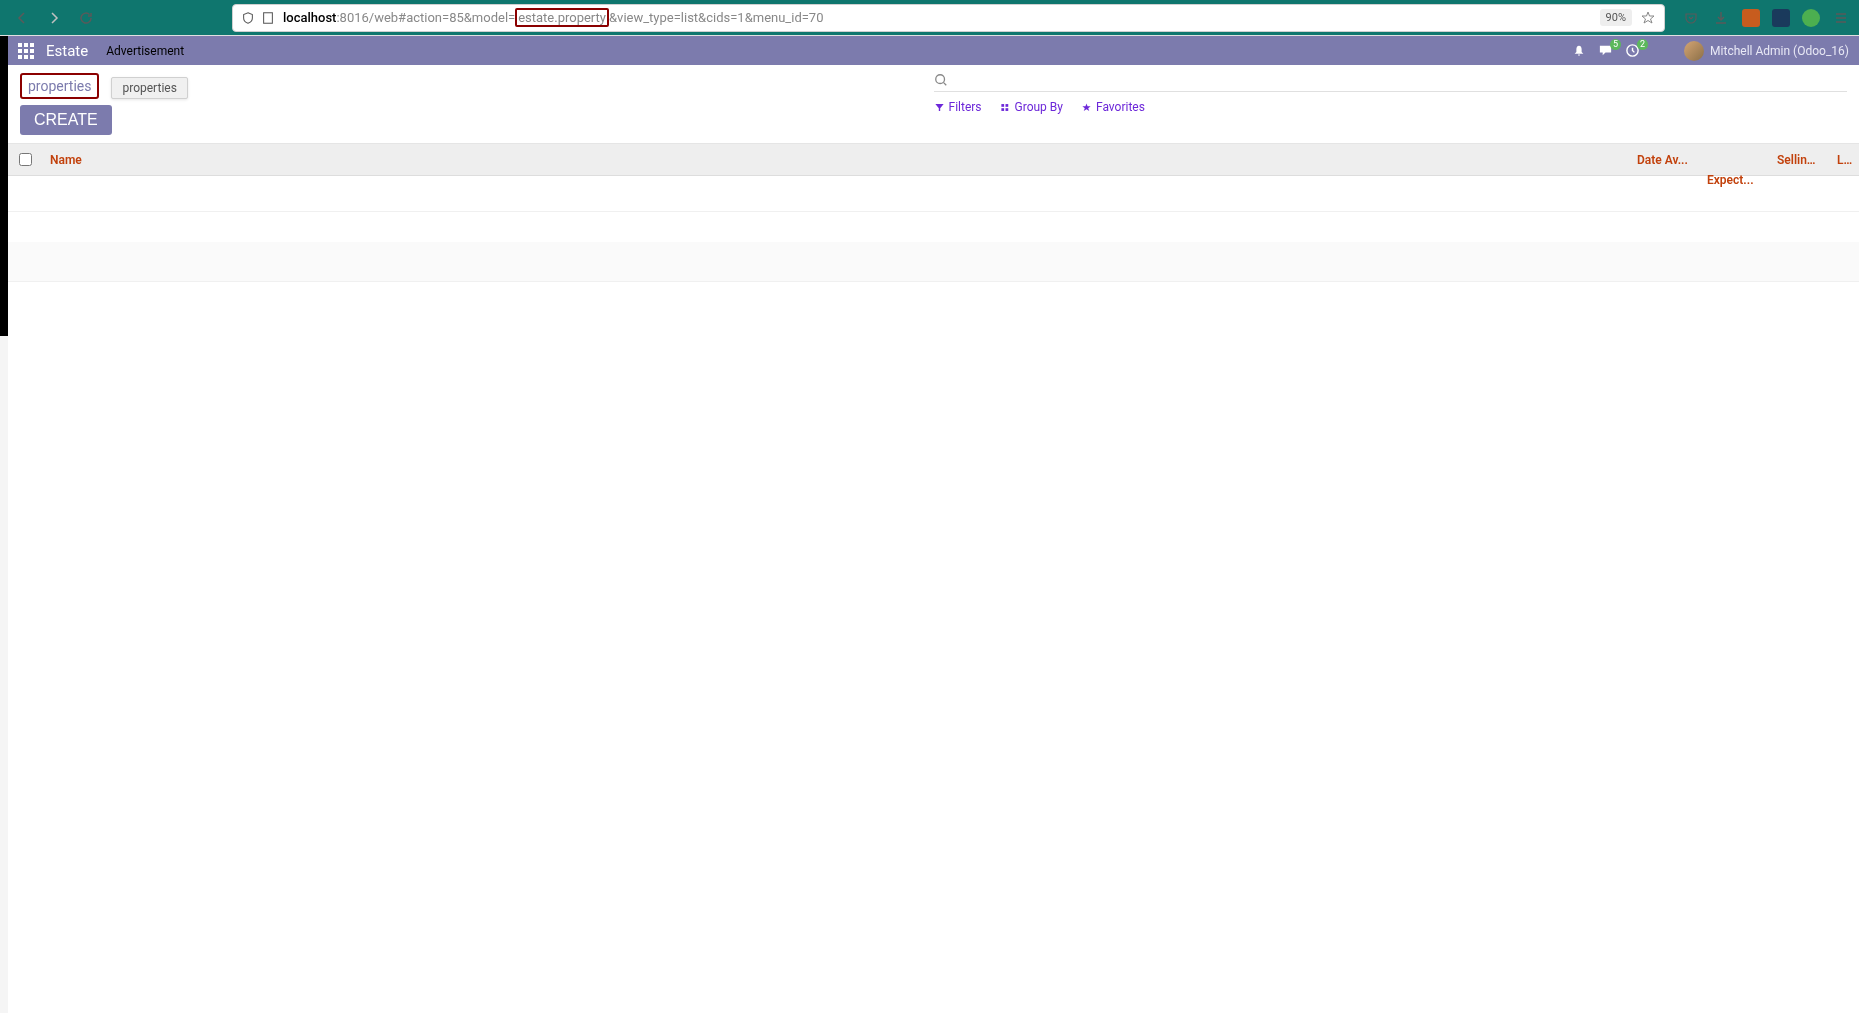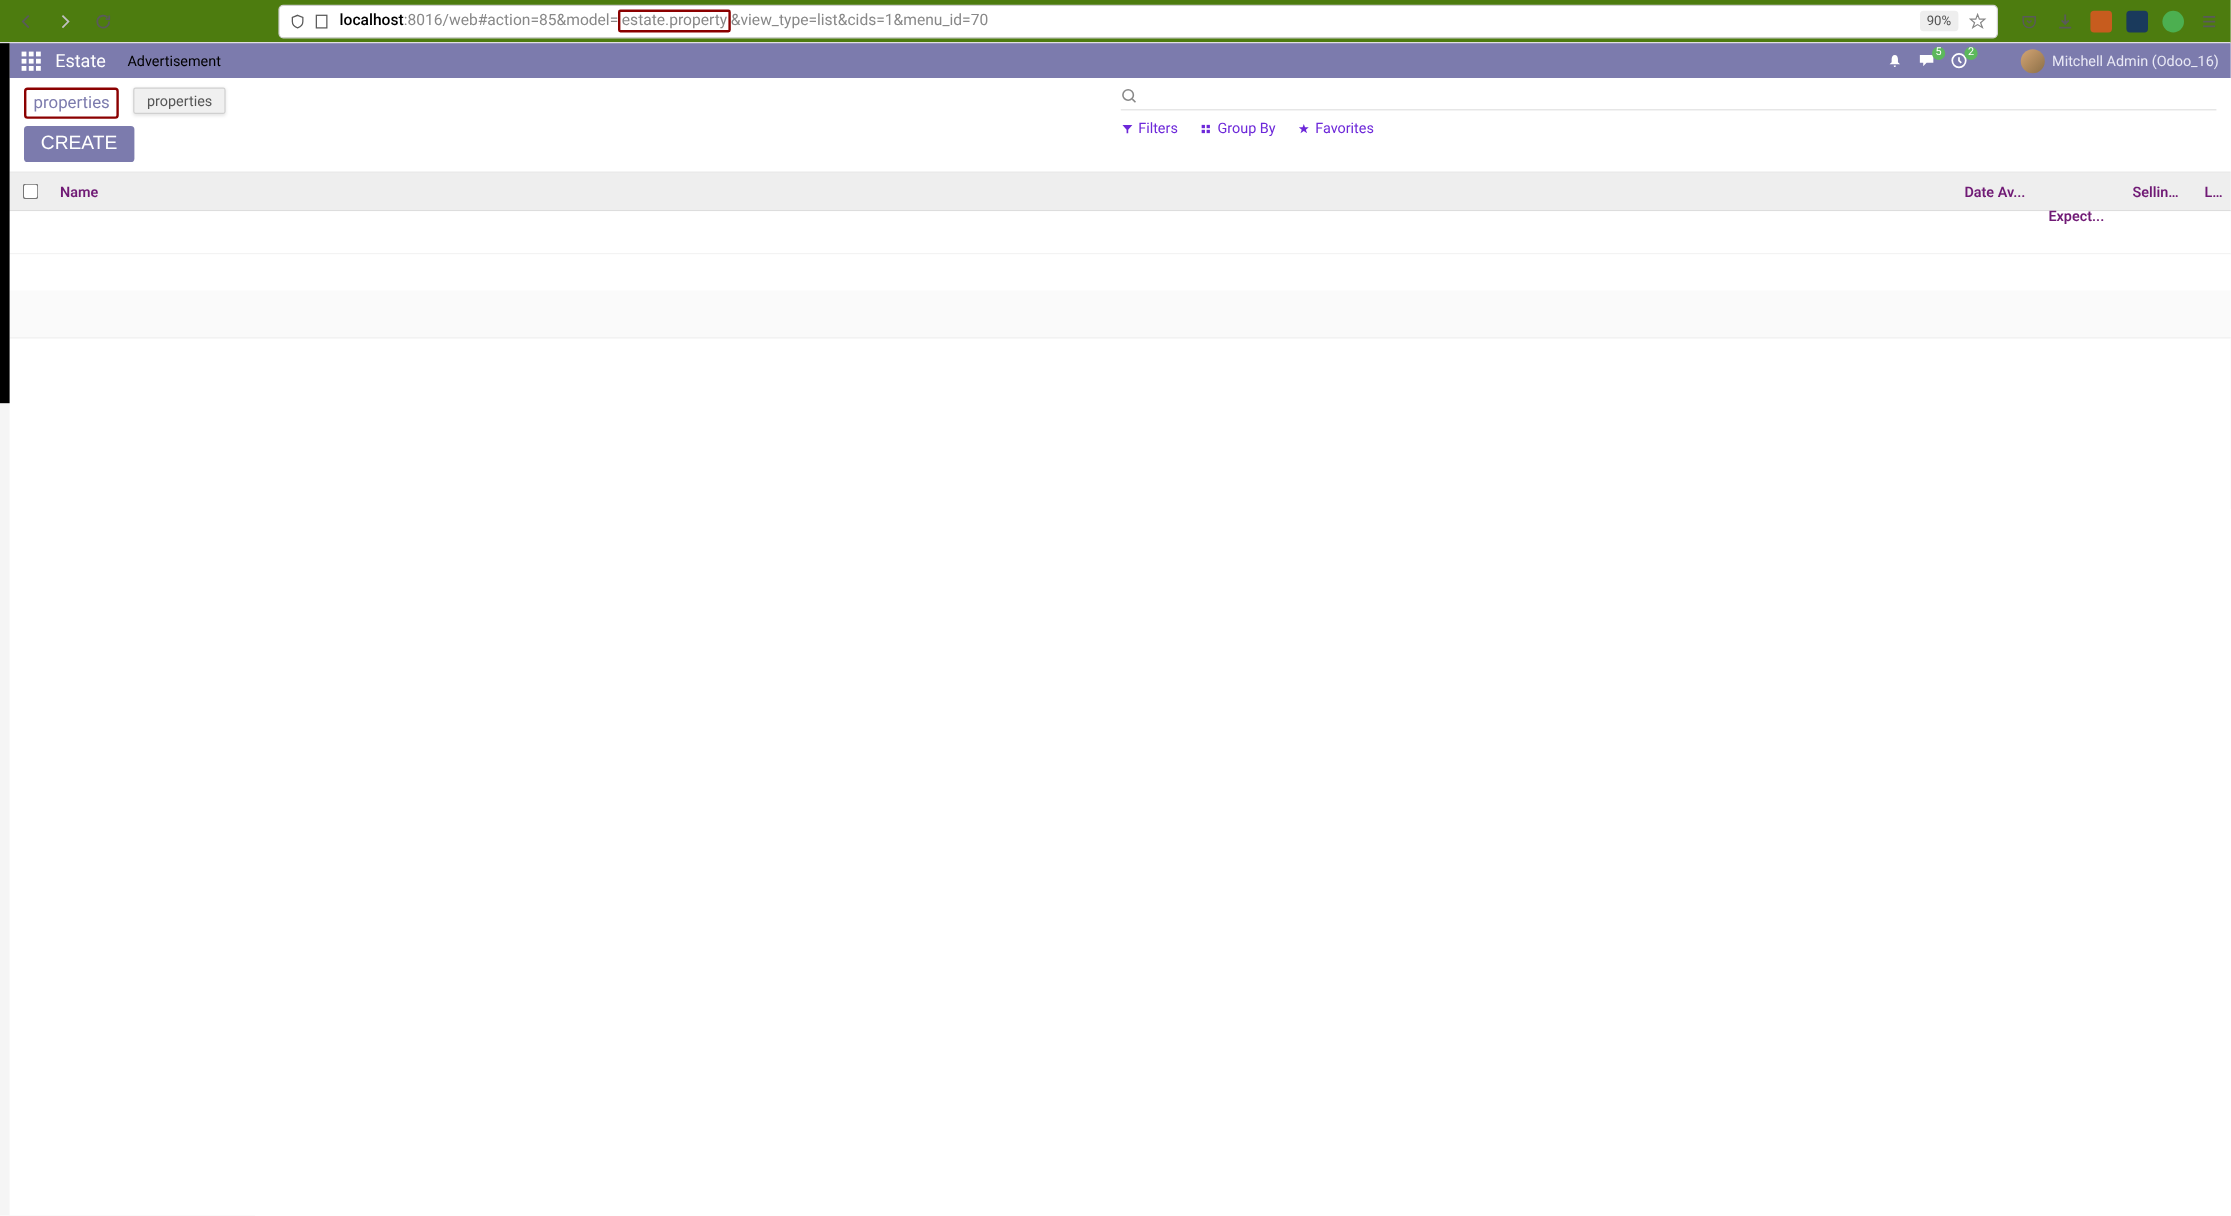--- a/index.html
+++ b/index.html
@@ -1,19 +1,19 @@
 <!DOCTYPE html>
 <html><head>
   <meta charset="utf-8">
   <style>
     * { margin: 0; padding: 0; box-sizing: border-box; }
     body { font-family: -apple-system, BlinkMacSystemFont, "Segoe UI", Roboto, sans-serif; font-size: 13px; background: #f5f5f5; width: 1859px; height: 1013px; overflow: hidden; }
     
     
-    .browser-chrome { background: #4d7c0f; height: 36px; display: flex; align-items: center; padding: 0 8px; border-bottom: 1px solid #e0e0e0; }
+    .browser-chrome { background: #0f766e; height: 36px; display: flex; align-items: center; padding: 0 8px; border-bottom: 1px solid #e0e0e0; }
     .nav-buttons { display: flex; gap: 4px; align-items: center; margin-right: 12px; }
     .nav-btn { width: 28px; height: 28px; display: flex; align-items: center; justify-content: center; border-radius: 4px; color: #5a5a5a; cursor: pointer; }
     .nav-btn.disabled { color: #c0c0c0; }
     .url-bar { flex: 1; background: #fff; border: 1px solid #d0d0d0; border-radius: 4px; height: 28px; display: flex; align-items: center; padding: 0 8px; margin-right: 8px; }
     .url-icons { display: flex; gap: 6px; align-items: center; color: #5a5a5a; margin-right: 8px; }
     .url-text { flex: 1; color: #888; font-size: 13px; }
     .url-text .host { color: #000; font-weight: 500; }
     .url-highlight { border: 2px solid #8b0000; border-radius: 2px; padding: 0 1px; background: #fff; }
     .zoom-badge { background: #eee; border-radius: 3px; padding: 2px 6px; font-size: 11px; color: #555; margin-left: 8px; }
     .toolbar-icons { display: flex; gap: 10px; align-items: center; margin-left: 8px; color: #5a5a5a; }
@@ -35,39 +35,39 @@
     .nav-right { margin-left: auto; display: flex; align-items: center; gap: 12px; }
     .notif-icon { position: relative; display: flex; align-items: center; color: #fff; }
     .badge { position: absolute; top: -4px; right: -8px; background: #5cb85c; color: #fff; border-radius: 6px; font-size: 9px; padding: 0 3px; line-height: 11px; }
     .user-info { display: flex; align-items: center; gap: 6px; font-size: 12px; color: #e8e8f5; margin-left: 32px; }
     .avatar { width: 20px; height: 20px; border-radius: 50%; background: linear-gradient(135deg, #d4a574, #8b6f47); }
     
     
     .control-panel { background: #fff; padding: 8px 12px; }
     .cp-top { display: flex; align-items: flex-start; }
     .cp-left { display: flex; flex-direction: column; gap: 6px; }
-    .breadcrumb-row { display: flex; align-items: flex-start; gap: 4px; }
+    .breadcrumb-row { display: flex; align-items: flex-end; gap: 4px; }
     .breadcrumb-highlight { border: 2px solid #8b0000; border-radius: 3px; padding: 3px 6px; color: #7c7bad; font-size: 14px; }
     .tooltip { background: #f0f0f0; border: 1px solid #d0d0d0; padding: 3px 10px; font-size: 12px; color: #555; margin-left: 8px; border-radius: 2px; box-shadow: 0 1px 3px rgba(0,0,0,0.1); }
     .create-btn { background: #7c7bad; color: #fff; border: none; padding: 6px 14px; font-size: 16px; cursor: pointer; border-radius: 3px; align-self: flex-start; }
     .cp-right { margin-left: auto; width: 50%; }
     .search-row { display: flex; align-items: center; border-bottom: 1px solid #e0e0e0; padding-bottom: 4px; }
     .search-input { flex: 1; border: none; outline: none; font-size: 12px; color: #999; padding: 2px 0; }
     .search-input::placeholder { color: #bbb; font-style: italic; }
     .search-icon { color: #888; }
     .filter-row { display: flex; gap: 18px; margin-top: 8px; }
     .filter-item { display: flex; align-items: center; gap: 4px; font-size: 12px; color: #6d28d9; cursor: pointer; }
     .filter-item svg { width: 11px; height: 11px; }
     
     
     .table-area { background: #f9f9f9; border-top: 1px solid #e5e5e5; }
     .table-header { background: #eee; display: flex; align-items: center; height: 32px; border-bottom: 1px solid #ddd; }
     .th-check { width: 34px; display: flex; align-items: center; justify-content: center; }
     .th-check input { cursor: pointer; }
-    .th { font-size: 12px; font-weight: 600; color: #701a75; padding: 0 8px; overflow: hidden; text-overflow: ellipsis; white-space: nowrap; }
+    .th { font-size: 12px; font-weight: 600; color: #c2410c; padding: 0 8px; overflow: hidden; text-overflow: ellipsis; white-space: nowrap; }
     .th-name { flex: 1; min-width: 300px; }
     .th-postcode { width: 600px; }
     .th-date { width: 70px; }
     .th-expect { width: 70px; margin-top: 40px; }
     .th-selling { width: 60px; }
     .th-li { width: 30px; }
     .table-body { background: #fff; }
     .empty-row { height: 36px; border-bottom: 1px solid #f0f0f0; }
     .empty-row.alt { background: #fafafa; height: 40px; }
     .spacer { height: 30px; background: #fff; }

